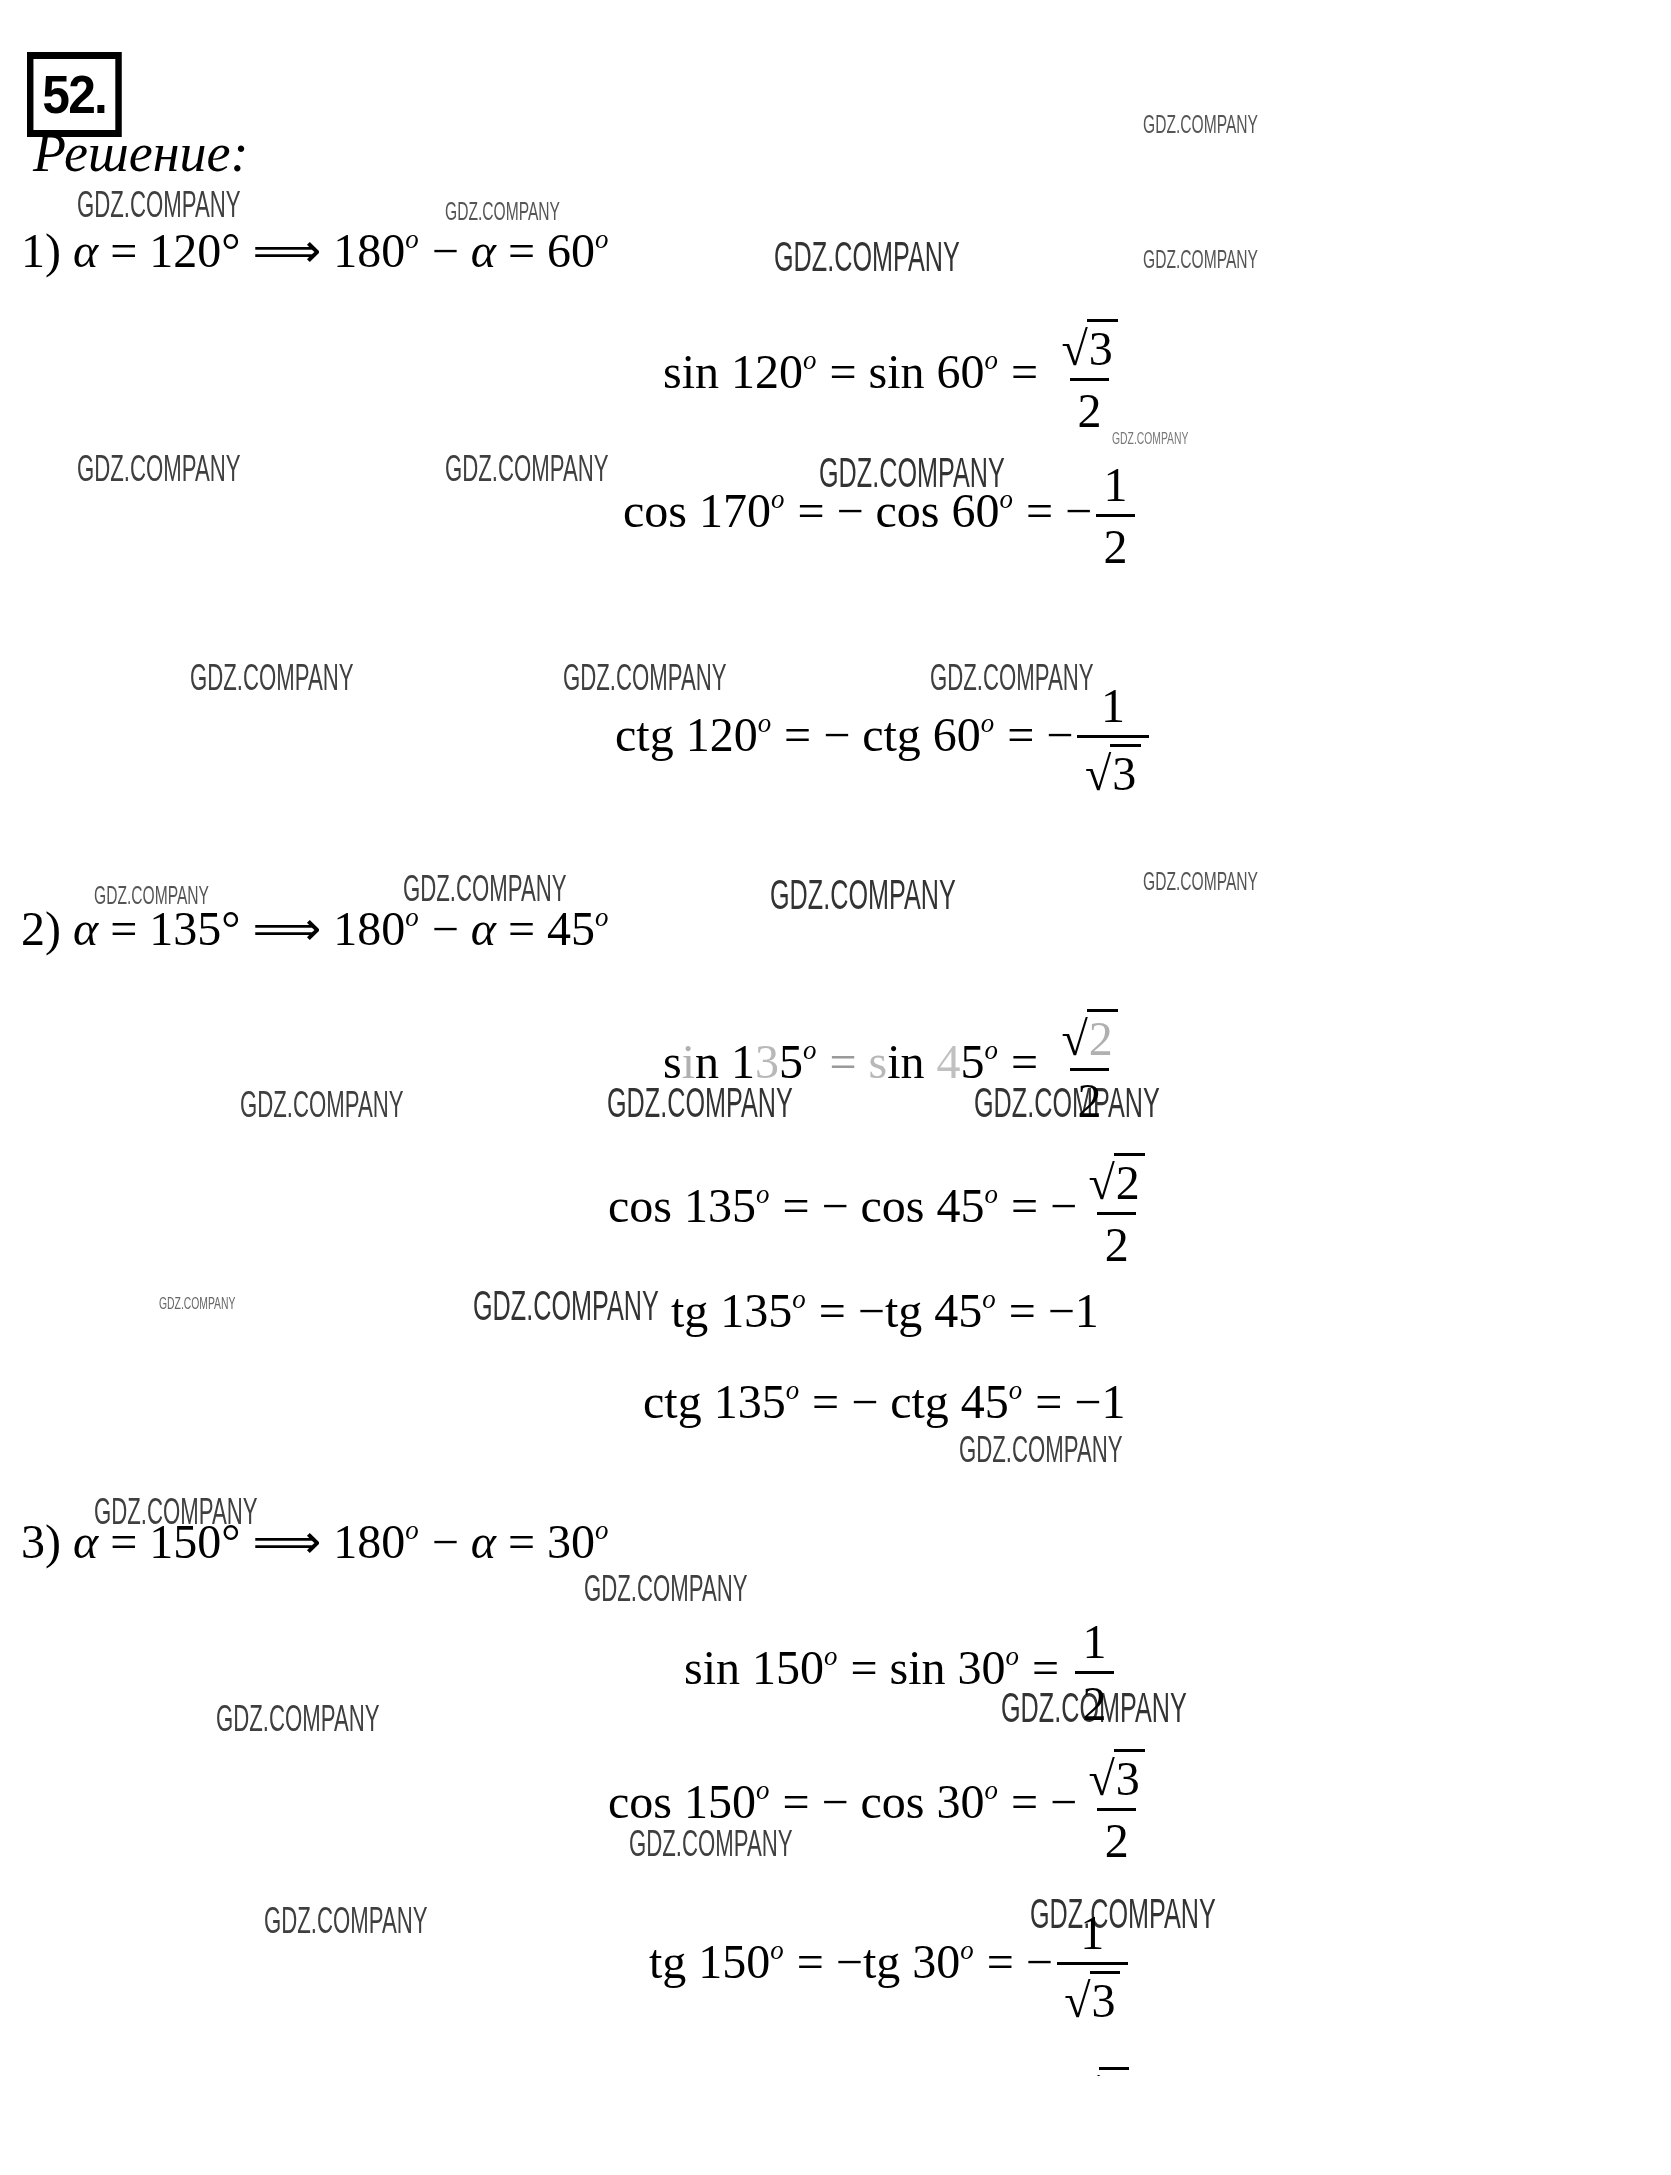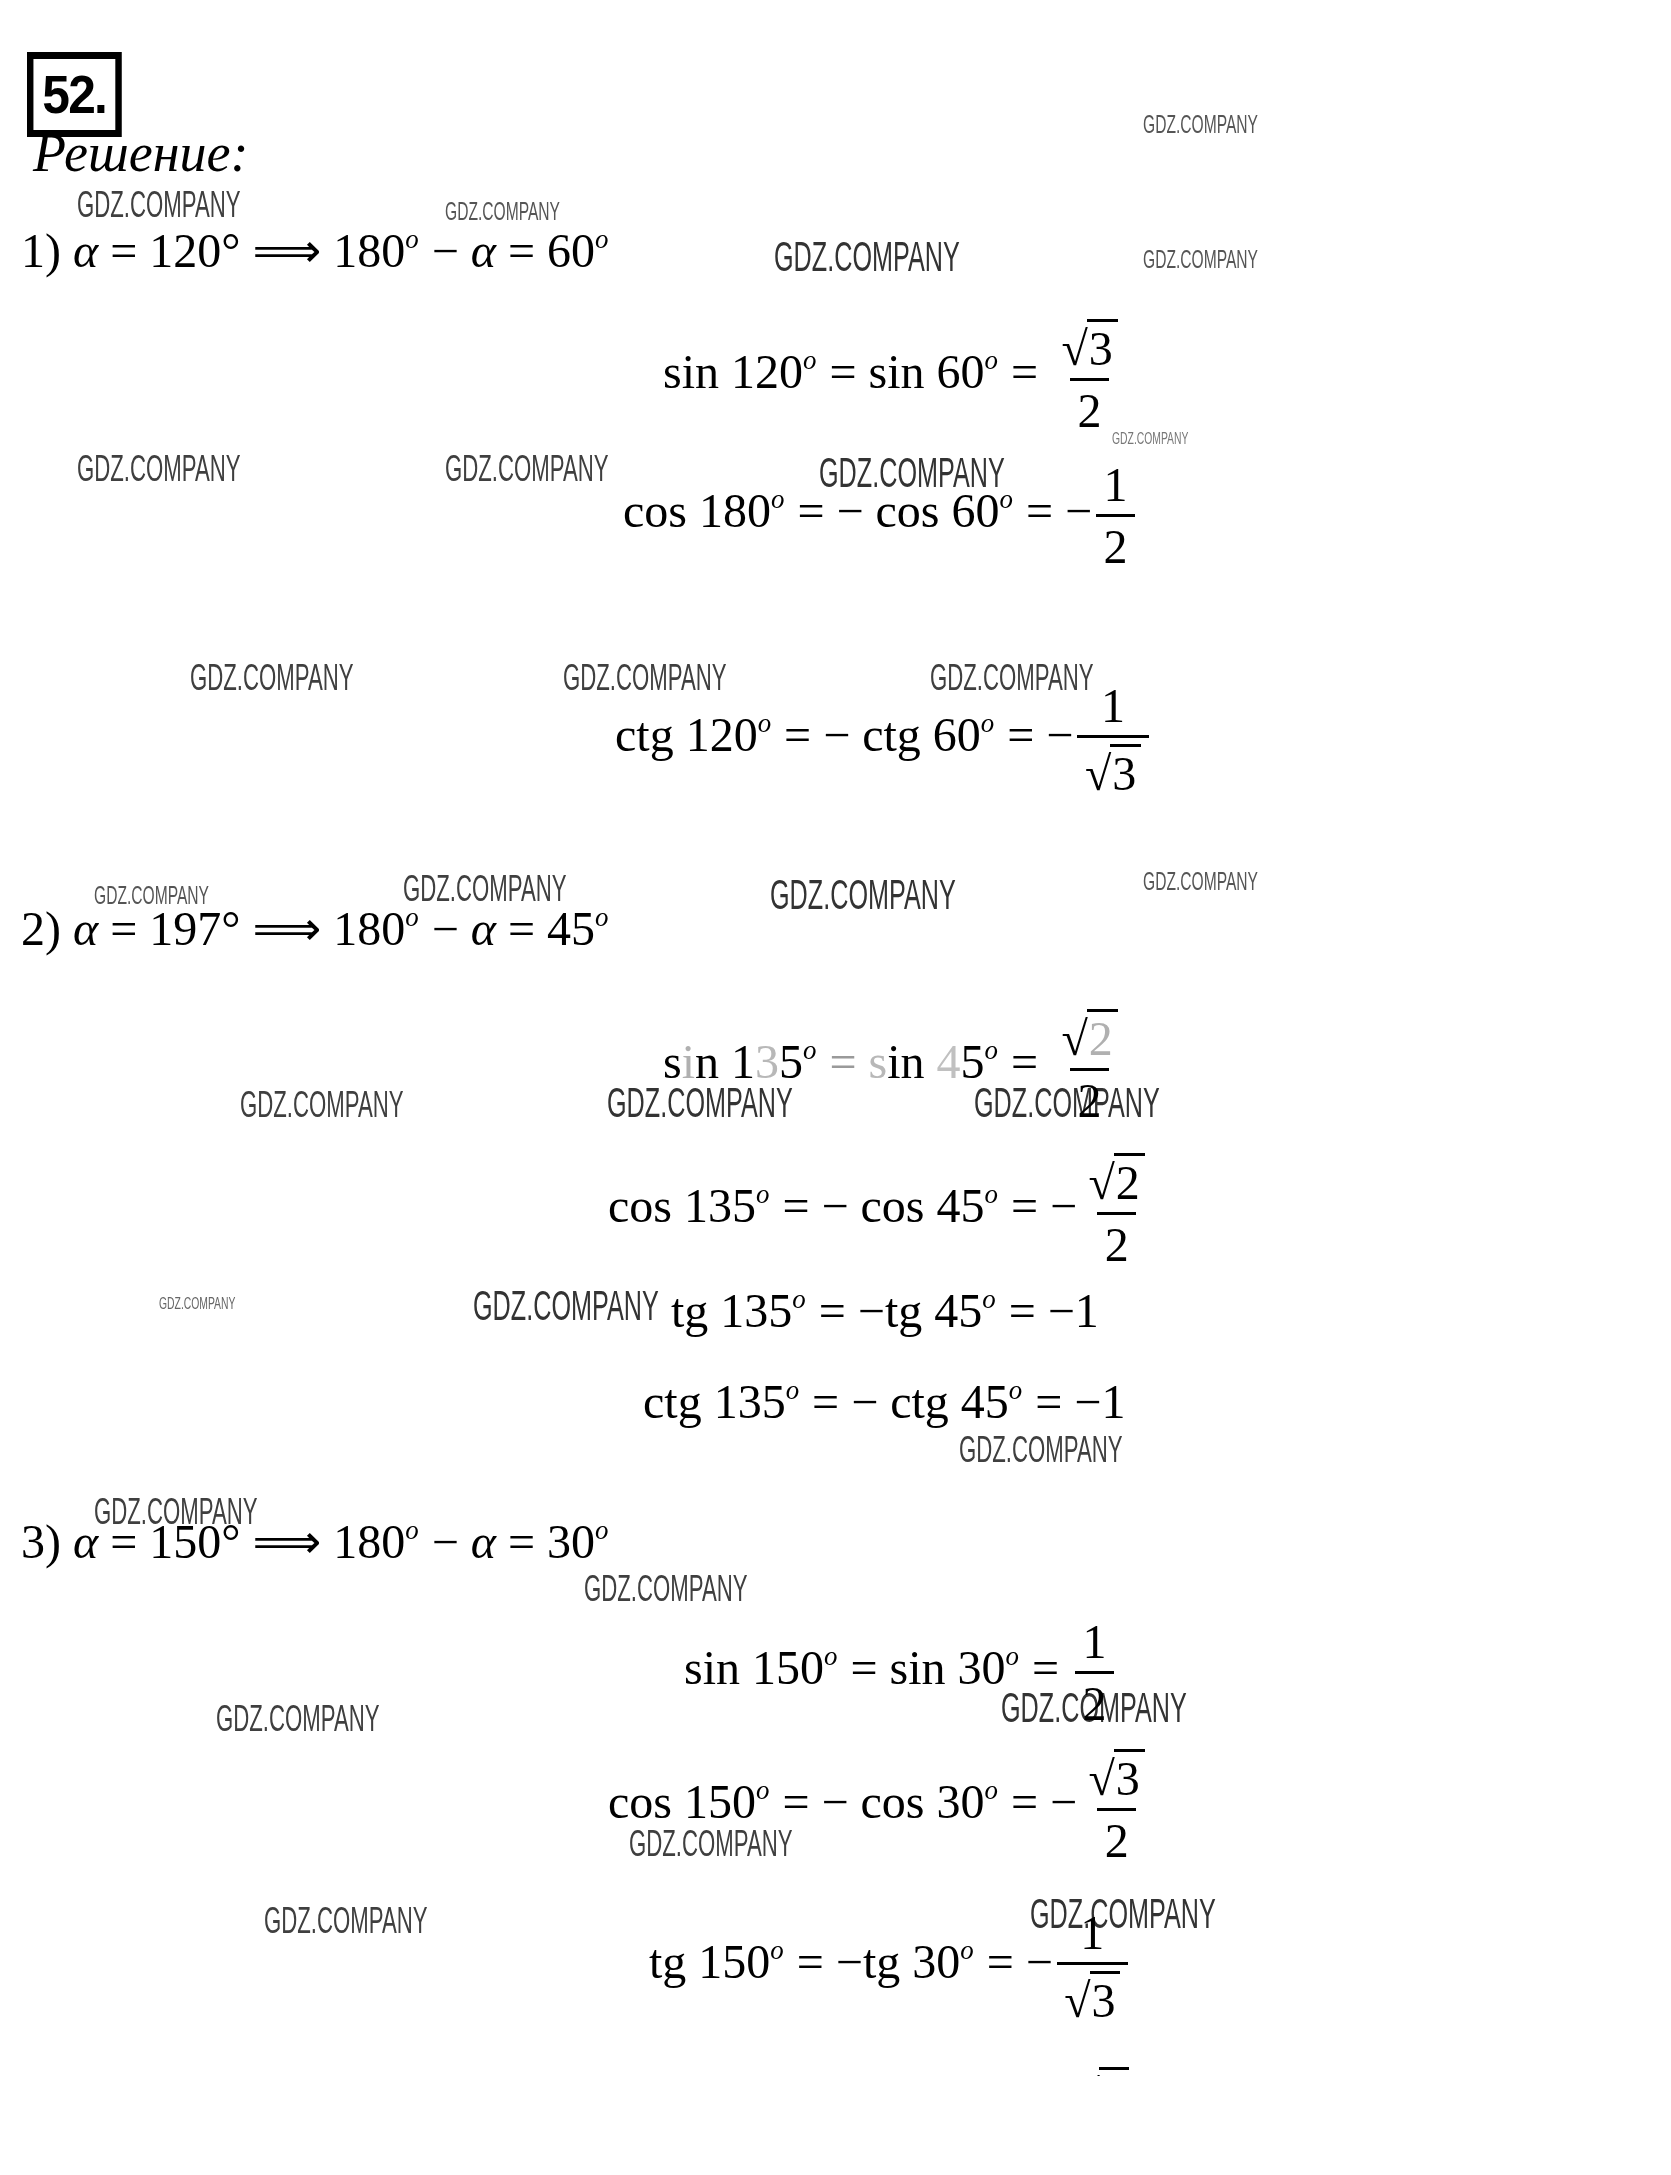--- a/index.html
+++ b/index.html
@@ -70,23 +70,23 @@
     <span class="wm md" style="left: 94px; top: 1493px; color: rgb(63, 63, 63);">GDZ.COMPANY</span>
     <span class="wm md" style="left: 584px; top: 1570px; color: rgb(63, 63, 63);">GDZ.COMPANY</span>
     <span class="wm md" style="left: 216px; top: 1700px; color: rgb(63, 63, 63);">GDZ.COMPANY</span>
     <span class="wm lg" style="left: 1001px; top: 1687px; color: rgb(51, 51, 51);">GDZ.COMPANY</span>
     <span class="wm md" style="left: 629px; top: 1825px; color: rgb(63, 63, 63);">GDZ.COMPANY</span>
     <span class="wm md" style="left: 264px; top: 1902px; color: rgb(63, 63, 63);">GDZ.COMPANY</span>
     <span class="wm lg" style="left: 1030px; top: 1893px; color: rgb(51, 51, 51);">GDZ.COMPANY</span>
     <span class="wm xs" style="left: 663px; top: 2075px; color: rgb(153, 153, 153);">GDZ.COMPANY</span>
     <div class="line" style="left: 21px; top: 223px;"><span>1) </span><span class="it">α</span><span> = 120° </span><span class="ar">⟹</span><span> 180</span><span class="sup">o</span><span> − </span><span class="it">α</span><span> = 60</span><span class="sup">o</span></div>
     <div class="line" style="left: 663px; top: 317px;"><span>sin 120</span><span class="sup">o</span><span> = sin 60</span><span class="sup">o</span><span> = </span><span class="frac"><span class="num"><span class="sq"><span>√</span><span class="a"><span>3</span></span></span></span><span class="den"><span>2</span></span></span></div>
-    <div class="line" style="left: 623px; top: 459px;"><span>cos 180</span><span class="sup">o</span><span> = − cos 60</span><span class="sup">o</span><span> = −</span><span class="frac"><span class="num"><span>1</span></span><span class="den"><span>2</span></span></span></div>
+    <div class="line" style="left: 623px; top: 459px;"><span>cos 170</span><span class="sup">o</span><span> = − cos 60</span><span class="sup">o</span><span> = −</span><span class="frac"><span class="num"><span>1</span></span><span class="den"><span>2</span></span></span></div>
     <div class="line" style="left: 615px; top: 680px;"><span>ctg 120</span><span class="sup">o</span><span> = − ctg 60</span><span class="sup">o</span><span> = −</span><span class="frac"><span class="num"><span>1</span></span><span class="den"><span class="sq"><span>√</span><span class="a"><span>3</span></span></span></span></span></div>
-    <div class="line" style="left: 21px; top: 901px;"><span>2) </span><span class="it">α</span><span> = 197° </span><span class="ar">⟹</span><span> 180</span><span class="sup">o</span><span> − </span><span class="it">α</span><span> = 45</span><span class="sup">o</span></div>
+    <div class="line" style="left: 21px; top: 901px;"><span>2) </span><span class="it">α</span><span> = 135° </span><span class="ar">⟹</span><span> 180</span><span class="sup">o</span><span> − </span><span class="it">α</span><span> = 45</span><span class="sup">o</span></div>
     <div class="line" style="left: 663px; top: 1007px;"><span>s</span><span style="color: rgb(176, 176, 176);">i</span><span>n 1</span><span style="color: rgb(184, 184, 184);">3</span><span>5</span><span class="sup">o</span><span> </span><span style="color: rgb(154, 154, 154);">=</span><span> </span><span style="color: rgb(184, 184, 184);">s</span><span>in </span><span style="color: rgb(192, 192, 192);">4</span><span>5</span><span class="sup">o</span><span> = </span><span class="frac"><span class="num"><span class="sq"><span>√</span><span class="a"><span style="color: rgb(176, 176, 176);">2</span></span></span></span><span class="den"><span>2</span></span></span></div>
     <div class="line" style="left: 608px; top: 1151px;"><span>cos 135</span><span class="sup">o</span><span> = − cos 45</span><span class="sup">o</span><span> = −</span><span class="frac"><span class="num"><span class="sq"><span>√</span><span class="a"><span>2</span></span></span></span><span class="den"><span>2</span></span></span></div>
     <div class="line" style="left: 671px; top: 1283px;"><span>tg 135</span><span class="sup">o</span><span> = −tg 45</span><span class="sup">o</span><span> = −1</span></div>
     <div class="line" style="left: 643px; top: 1374px;"><span>ctg 135</span><span class="sup">o</span><span> = − ctg 45</span><span class="sup">o</span><span> = −1</span></div>
     <div class="line" style="left: 21px; top: 1514px;"><span>3) </span><span class="it">α</span><span> = 150° </span><span class="ar">⟹</span><span> 180</span><span class="sup">o</span><span> − </span><span class="it">α</span><span> = 30</span><span class="sup">o</span></div>
     <div class="line" style="left: 684px; top: 1616px;"><span>sin 150</span><span class="sup">o</span><span> = sin 30</span><span class="sup">o</span><span> = </span><span class="frac"><span class="num"><span>1</span></span><span class="den"><span>2</span></span></span></div>
     <div class="line" style="left: 608px; top: 1747px;"><span>cos 150</span><span class="sup">o</span><span> = − cos 30</span><span class="sup">o</span><span> = −</span><span class="frac"><span class="num"><span class="sq"><span>√</span><span class="a"><span>3</span></span></span></span><span class="den"><span>2</span></span></span></div>
     <div class="line" style="left: 649px; top: 1907px;"><span>tg 150</span><span class="sup">o</span><span> = −tg 30</span><span class="sup">o</span><span> = −</span><span class="frac"><span class="num"><span>1</span></span><span class="den"><span class="sq"><span>√</span><span class="a"><span>3</span></span></span></span></span></div>
     <div class="line" style="left: 615px; top: 2067px;"><span>ctg 150</span><span class="sup">o</span><span> = − ctg 30</span><span class="sup">o</span><span> = −</span><span class="sq"><span>√</span><span class="a"><span>3</span></span></span></div>
   </div>

